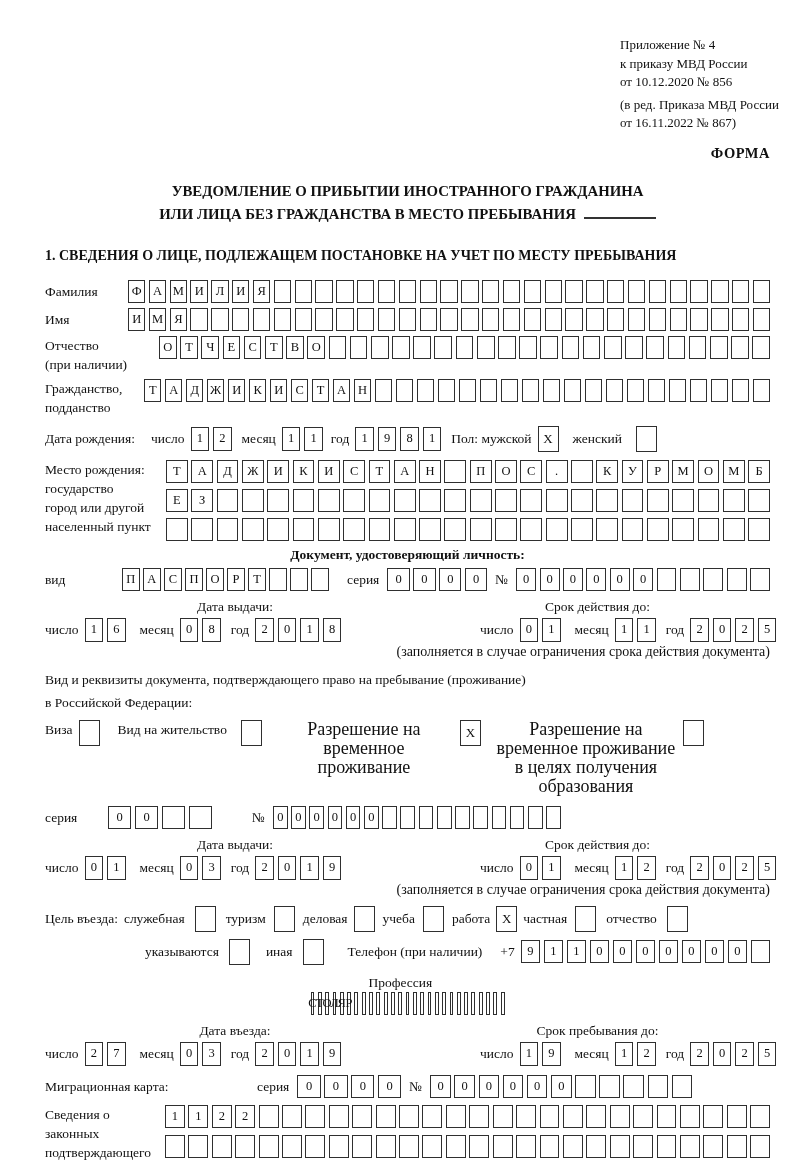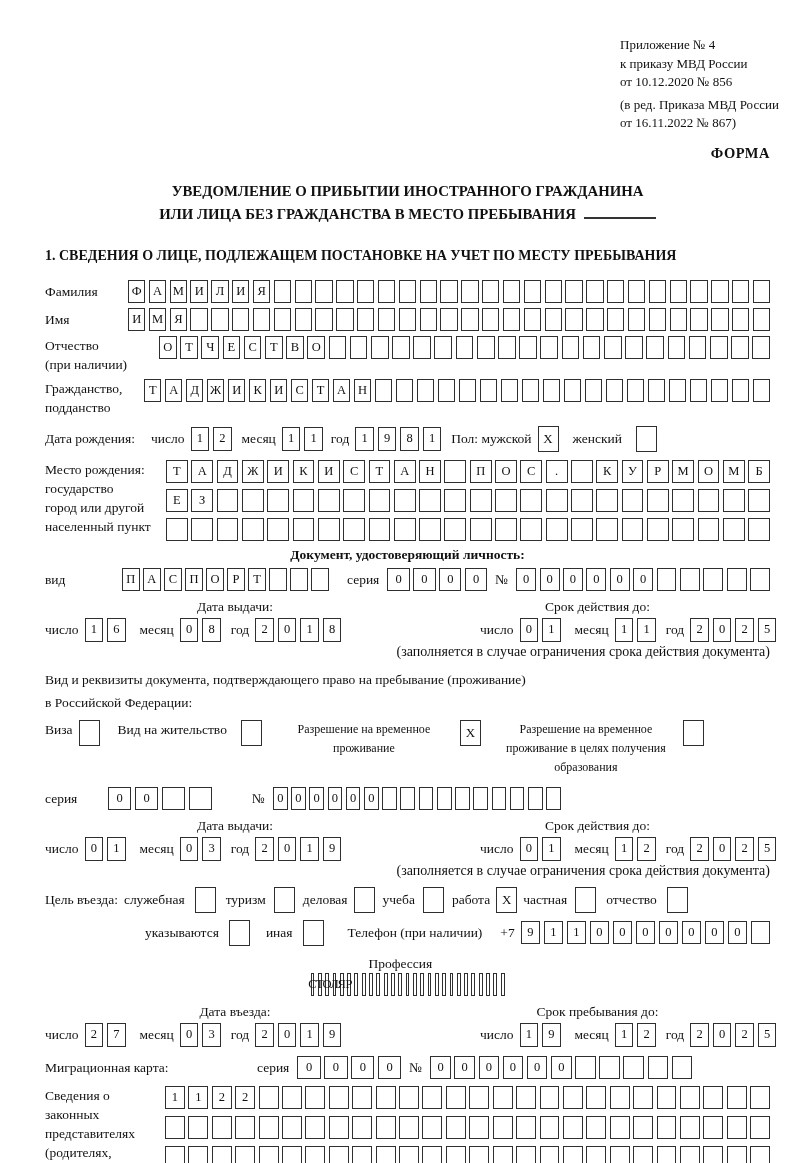--- a/index.html
+++ b/index.html
@@ -21,21 +21,21 @@
   .dhdr{display:flex;font-size:13.5px;margin-top:8px;}
   .dhdr .l{width:380px;text-align:center;}
   .dhdr .r{flex:1;text-align:center;}
   .drow{display:flex;align-items:center;margin-top:3px;}
   .drow .half{display:flex;align-items:center;width:380px;flex:none;}
   .drow .half2{display:flex;align-items:center;flex:1;padding-left:55px;}
   .dg{display:flex;gap:4px;flex:none;margin:0 0 0 6px;}
   .dg .cell{flex:none;width:16.5px;height:22px;}
   .note{font-size:14px;text-align:right;margin-top:2px;}
   .para{font-size:13.5px;line-height:23px;margin-top:8px;}
-  .wrp{text-align:center;font-size:12px;line-height:19px;flex:none;font-family:Liberation Serif, serif;}
+  .wrp{text-align:center;font-size:18px;line-height:19px;flex:none;font-family:Liberation Serif, serif;}
   .ml6{margin-left:6px;}.ml8{margin-left:8px;}.ml10{margin-left:10px;}.ml14{margin-left:14px;}
   .ml16{margin-left:16px;}.ml18{margin-left:18px;}.ml22{margin-left:22px;}.ml24{margin-left:24px;}
   .spacer{flex:1;}
   .repnote{font-size:12.4px;text-align:center;margin-top:8px;white-space:nowrap;}
 </style>
 </head>
 <body>
 
 <div class="page">
 
@@ -639,21 +639,21 @@
         <span class="cell"></span>
         <span class="cell"></span>
       </div>
     <div class="spacer"></div>
   </div>
 
   <div class="frow top" style="margin-top:7px;">
     <div class="lbl" style="width:120px;">
       <div>Сведения о</div>
       <div>законных</div>
-      <div>представителях</div>
+      <div>подтверждающего</div>
       <div>(родителях,</div>
       <div>усыновителях,</div>
       <div>попечителях)</div>
     </div>
     <div style="flex:1;min-width:0;">
       <div class="cells">
           <span class="cell">1</span>
           <span class="cell">1</span>
           <span class="cell">2</span>
           <span class="cell">2</span>

